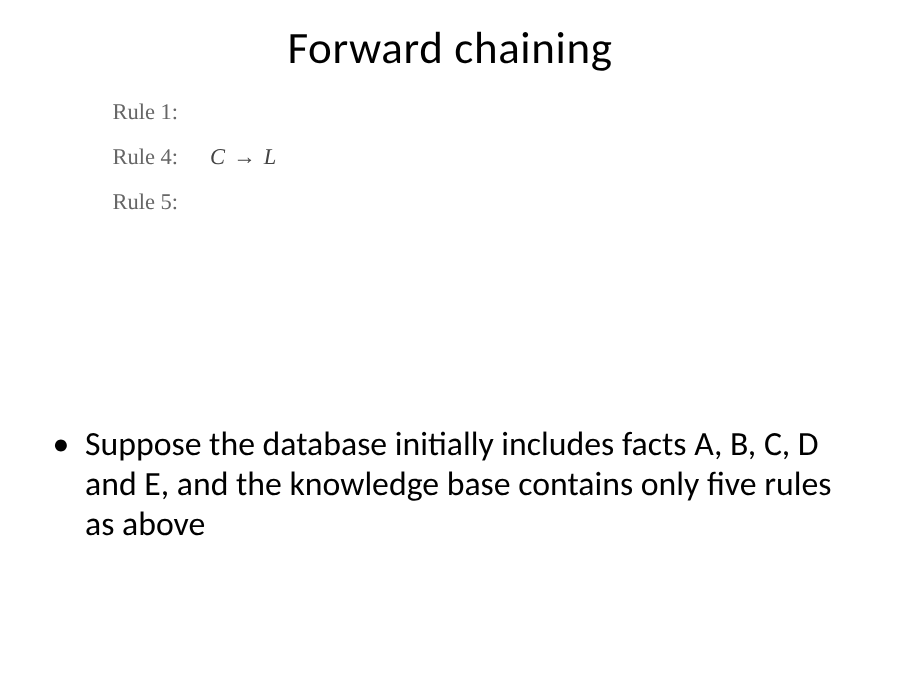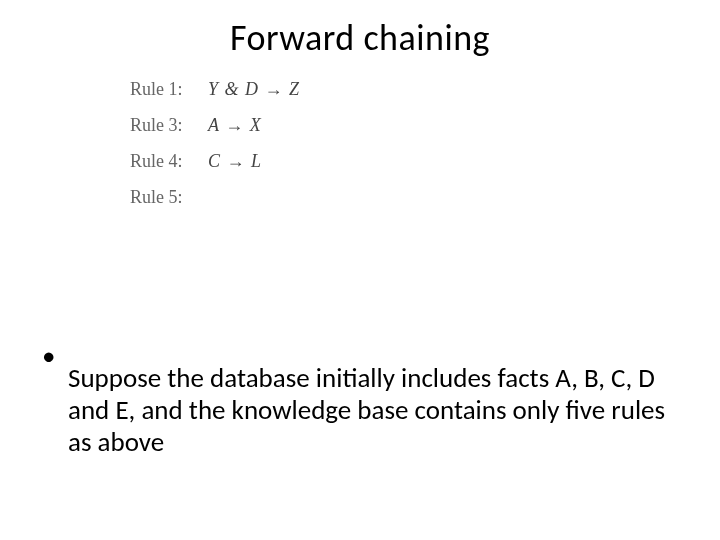--- a/index.html
+++ b/index.html
@@ -33,21 +33,20 @@
     left: 90px;
     font-family: "Times New Roman", Times, serif;
     font-size: 18px;
     color: #444;
     line-height: 1.0;
   }
   .rule-row {
     display: flex;
     align-items: flex-start;
     margin-bottom: 18px;
-    margin-left: 40px;
   }
   .rule-label {
     width: 78px;
     color: #666;
   }
   .rule-body {
     font-style: italic;
     letter-spacing: 1px;
   }
   .bullet-area {
@@ -60,38 +59,32 @@
     display: flex;
     font-size: 27px;
     line-height: 1.18;
   }
   .bullet .dot {
     width: 26px;
     flex: 0 0 26px;
   }
   .bullet .txt {
     flex: 1 1 auto;
-    margin-top: 22px;
   }
 </style>
 </head>
 <body>
 
 <div class="slide">
 
   <div class="title">Forward chaining</div>
 
   <div class="rules-block">
     <div class="rule-row">
       <span class="rule-label">Rule 1:</span>
-      <span class="rule-body">Y &amp; D → Z</span>
-    </div>
-    <div class="rule-row">
-      <span class="rule-label">Rule 3:</span>
-      <span class="rule-body">A → X</span>
     </div>
     <div class="rule-row">
       <span class="rule-label">Rule 4:</span>
       <span class="rule-body">C → L</span>
     </div>
     <div class="rule-row">
       <span class="rule-label">Rule 5:</span>
     </div>
   </div>
 

